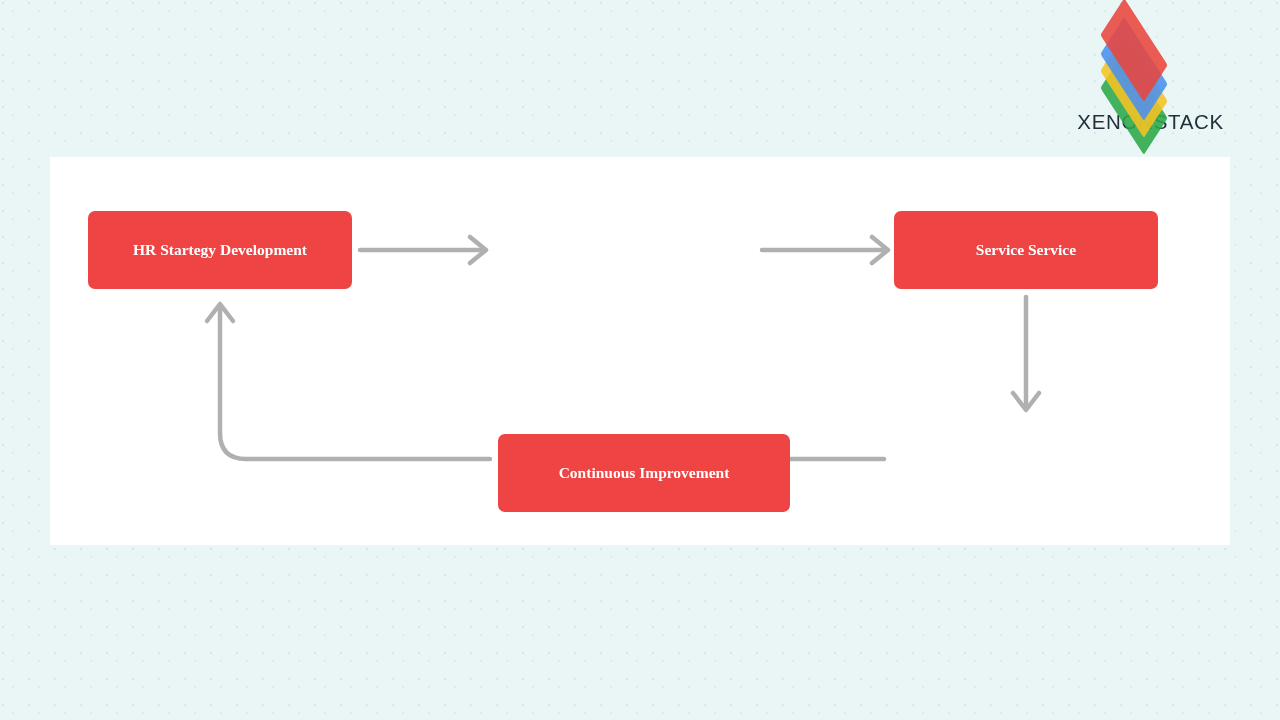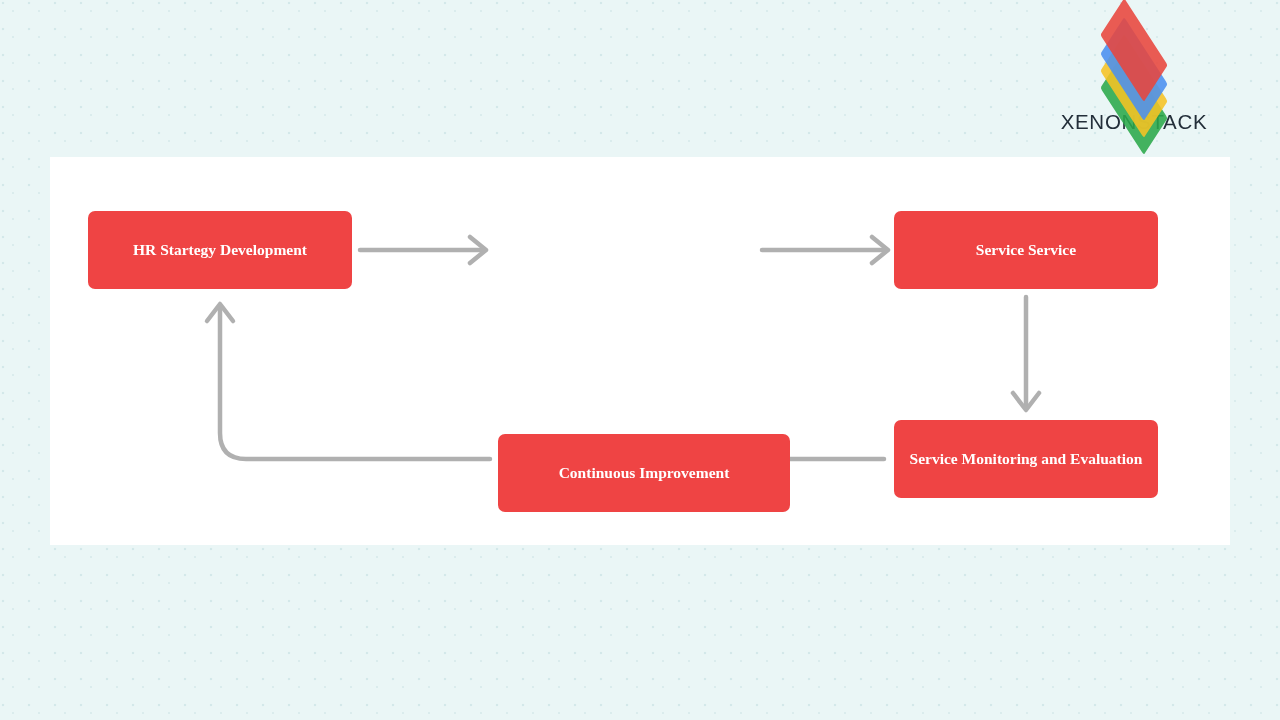--- a/index.html
+++ b/index.html
@@ -28,21 +28,21 @@
     background-size: 26px 26px, 26px 26px;
     pointer-events: none;
   }
 
   
   #brand {
     position: absolute;
     right: 56px;
     top: 14px;
     width: 180px;
-    text-align: center;
+    text-align: right;
   }
   #logo-mark {
     position: relative;
     width: 150px;
     height: 92px;
     margin: 0 auto;
   }
   .layer {
     position: absolute;
     left: 50%;
@@ -162,21 +162,18 @@
 
   <div class="node" id="node-hr-strategy">
     <span>HR Startegy Development</span>
   </div>
 
 
   <div class="node" id="node-service-delivery">
     <span>Service Service</span>
   </div>
 
-  <div class="node" id="node-service-monitoring">
-    <span>Service Monitoring and Evaluation</span>
-  </div>
 
   <div class="node" id="node-continuous-improvement">
     <span>Continuous Improvement</span>
   </div>
 
 </div>
 
 </body></html>

